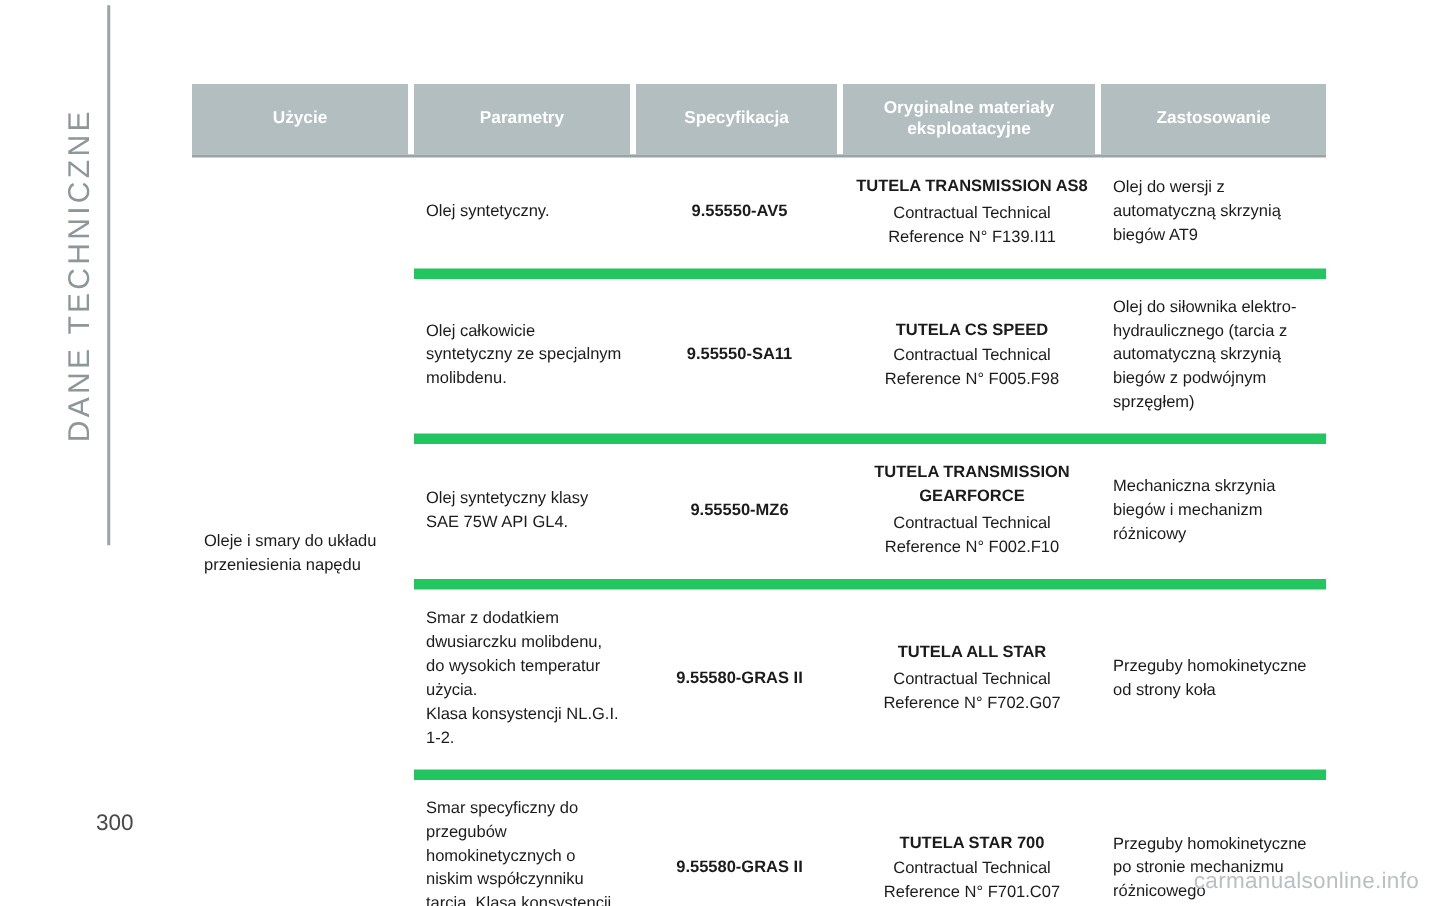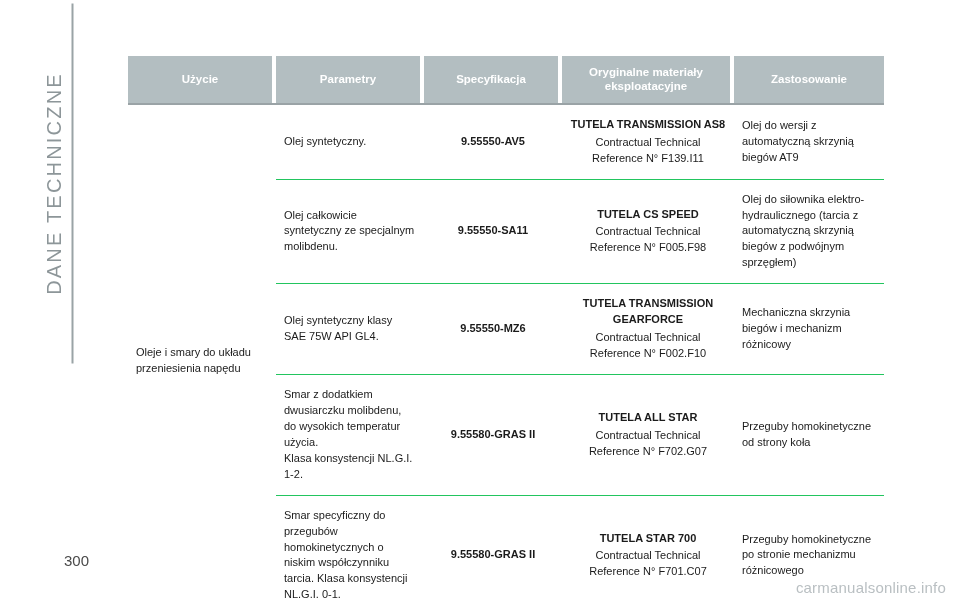--- a/index.html
+++ b/index.html
@@ -62,21 +62,21 @@
     border-right: 4px solid #ffffff;
   }
   table.spec th:last-child { border-right: none; }
 
   table.spec td {
     font-size: 11px;
     color: #1b1b1b;
     vertical-align: middle;
     padding: 12px 8px;
     line-height: 1.45;
-    border-bottom: 1px solid #22c55e;
+    border-bottom: 7px solid #22c55e;
   }
   table.spec tr.first-body td { border-top: 2px solid #9aa3a6; }
   table.spec tr.last-body td { border-bottom: 2px solid #9aa3a6; }
 
   .col-use { width: 148px; }
   .col-param { width: 148px; }
   .col-spec { width: 138px; }
   .col-mat { width: 172px; }
   .col-app { width: 150px; }
 
@@ -105,21 +105,21 @@
   }
   td.app-cell {
     font-size: 11px;
     line-height: 1.4;
     margin-top: 42px;
   }
 
   .page-number {
     position: absolute;
     left: 64px;
-    top: 552px;
+    top: 540px;
     font-size: 15px;
     color: #4a4a4a;
   }
 
   .watermark {
     position: absolute;
     right: 14px;
     bottom: 8px;
     font-size: 15px;
     color: #b9bfc2;

